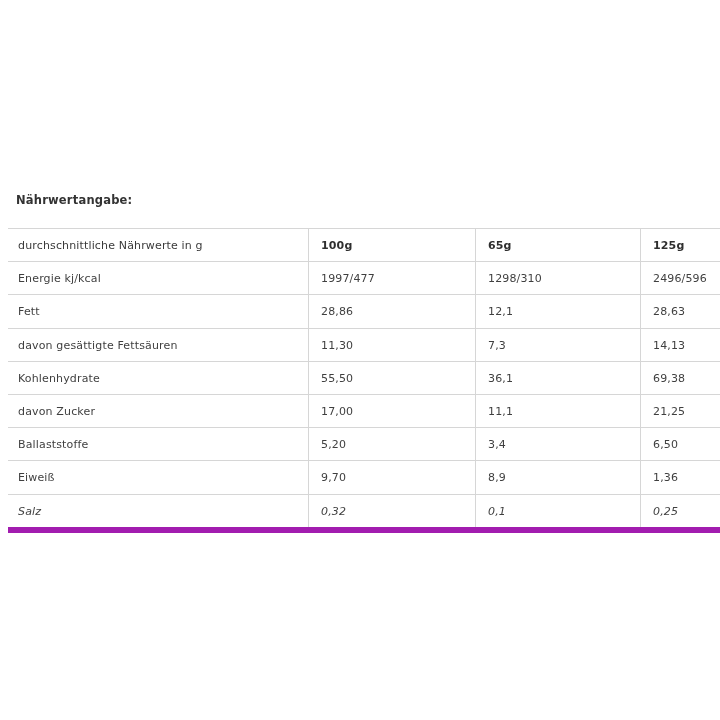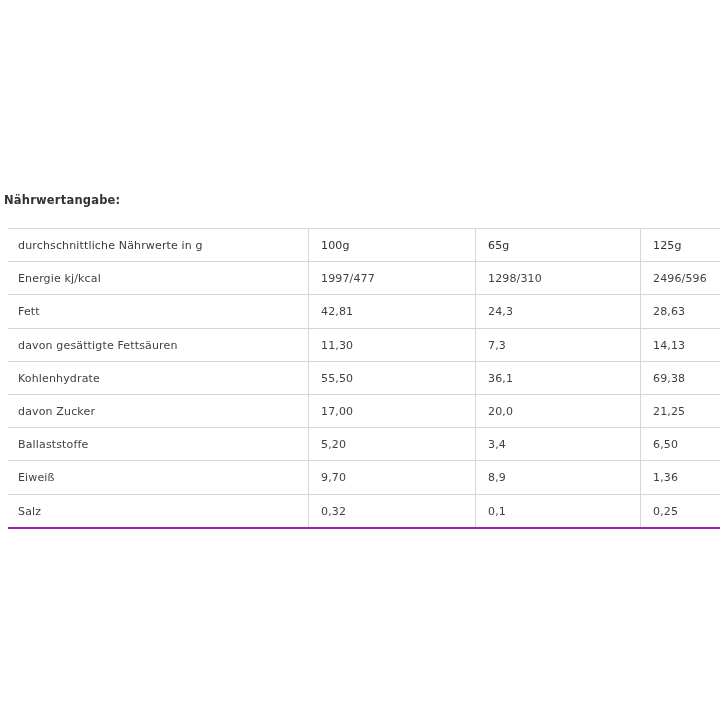--- a/index.html
+++ b/index.html
@@ -15,21 +15,21 @@
     overflow: hidden;
   }
   .page {
     position: relative;
     width: 720px;
     height: 720px;
     box-sizing: border-box;
   }
   .heading {
     position: absolute;
-    left: 4px;
+    left: 16px;
     top: 193px;
     font-size: 11.5px;
     font-weight: bold;
     color: #333333;
     letter-spacing: 0.2px;
   }
   .nutrition-table {
     position: absolute;
     left: 8px;
     top: 228px;
@@ -40,21 +40,22 @@
   .nutrition-table td {
     font-size: 11px;
     color: #3f3f3f;
     padding: 10px 12px 9px 12px;
     border-bottom: 1px solid #d6d6d6;
     vertical-align: middle;
     letter-spacing: 0.15px;
     line-height: 1.2;
   }
   .nutrition-table tr:last-child td {
-    border-bottom: 2px solid #a21caf;
+    border-bottom: 6px solid #a21caf;
+    font-style: italic;
   }
   .col-label {
     width: 278px;
     border-right: 1px solid #d6d6d6;
     padding-left: 10px !important;
     margin-top: 26px;
   }
   .col-v1 {
     width: 142px;
     border-right: 1px solid #d6d6d6;
@@ -65,21 +66,21 @@
   }
   .col-v3 {
     width: 144px;
   }
   .header-row td {
     font-weight: normal;
     color: #3a3a3a;
     border-top: 1px solid #d6d6d6;
   }
   .header-row .amount {
-    font-weight: normal;
+    font-weight: bold;
     color: #2f2f2f;
   }
 </style>
 </head>
 <body>
 
 <div class="page">
 
   <div class="heading">Nährwertangabe:</div>
 
@@ -94,43 +95,43 @@
 
       <tr>
         <td class="col-label">Energie kj/kcal</td>
         <td class="col-v1">1997/477</td>
         <td class="col-v2">1298/310</td>
         <td class="col-v3">2496/596</td>
       </tr>
 
       <tr>
         <td class="col-label">Fett</td>
-        <td class="col-v1">42,81</td>
-        <td class="col-v2">24,3</td>
+        <td class="col-v1">28,86</td>
+        <td class="col-v2">12,1</td>
         <td class="col-v3">28,63</td>
       </tr>
 
       <tr>
         <td class="col-label">davon gesättigte Fettsäuren</td>
         <td class="col-v1">11,30</td>
         <td class="col-v2">7,3</td>
         <td class="col-v3">14,13</td>
       </tr>
 
       <tr>
         <td class="col-label">Kohlenhydrate</td>
         <td class="col-v1">55,50</td>
         <td class="col-v2">36,1</td>
         <td class="col-v3">69,38</td>
       </tr>
 
       <tr>
         <td class="col-label">davon Zucker</td>
         <td class="col-v1">17,00</td>
-        <td class="col-v2">20,0</td>
+        <td class="col-v2">11,1</td>
         <td class="col-v3">21,25</td>
       </tr>
 
       <tr>
         <td class="col-label">Ballaststoffe</td>
         <td class="col-v1">5,20</td>
         <td class="col-v2">3,4</td>
         <td class="col-v3">6,50</td>
       </tr>
 

